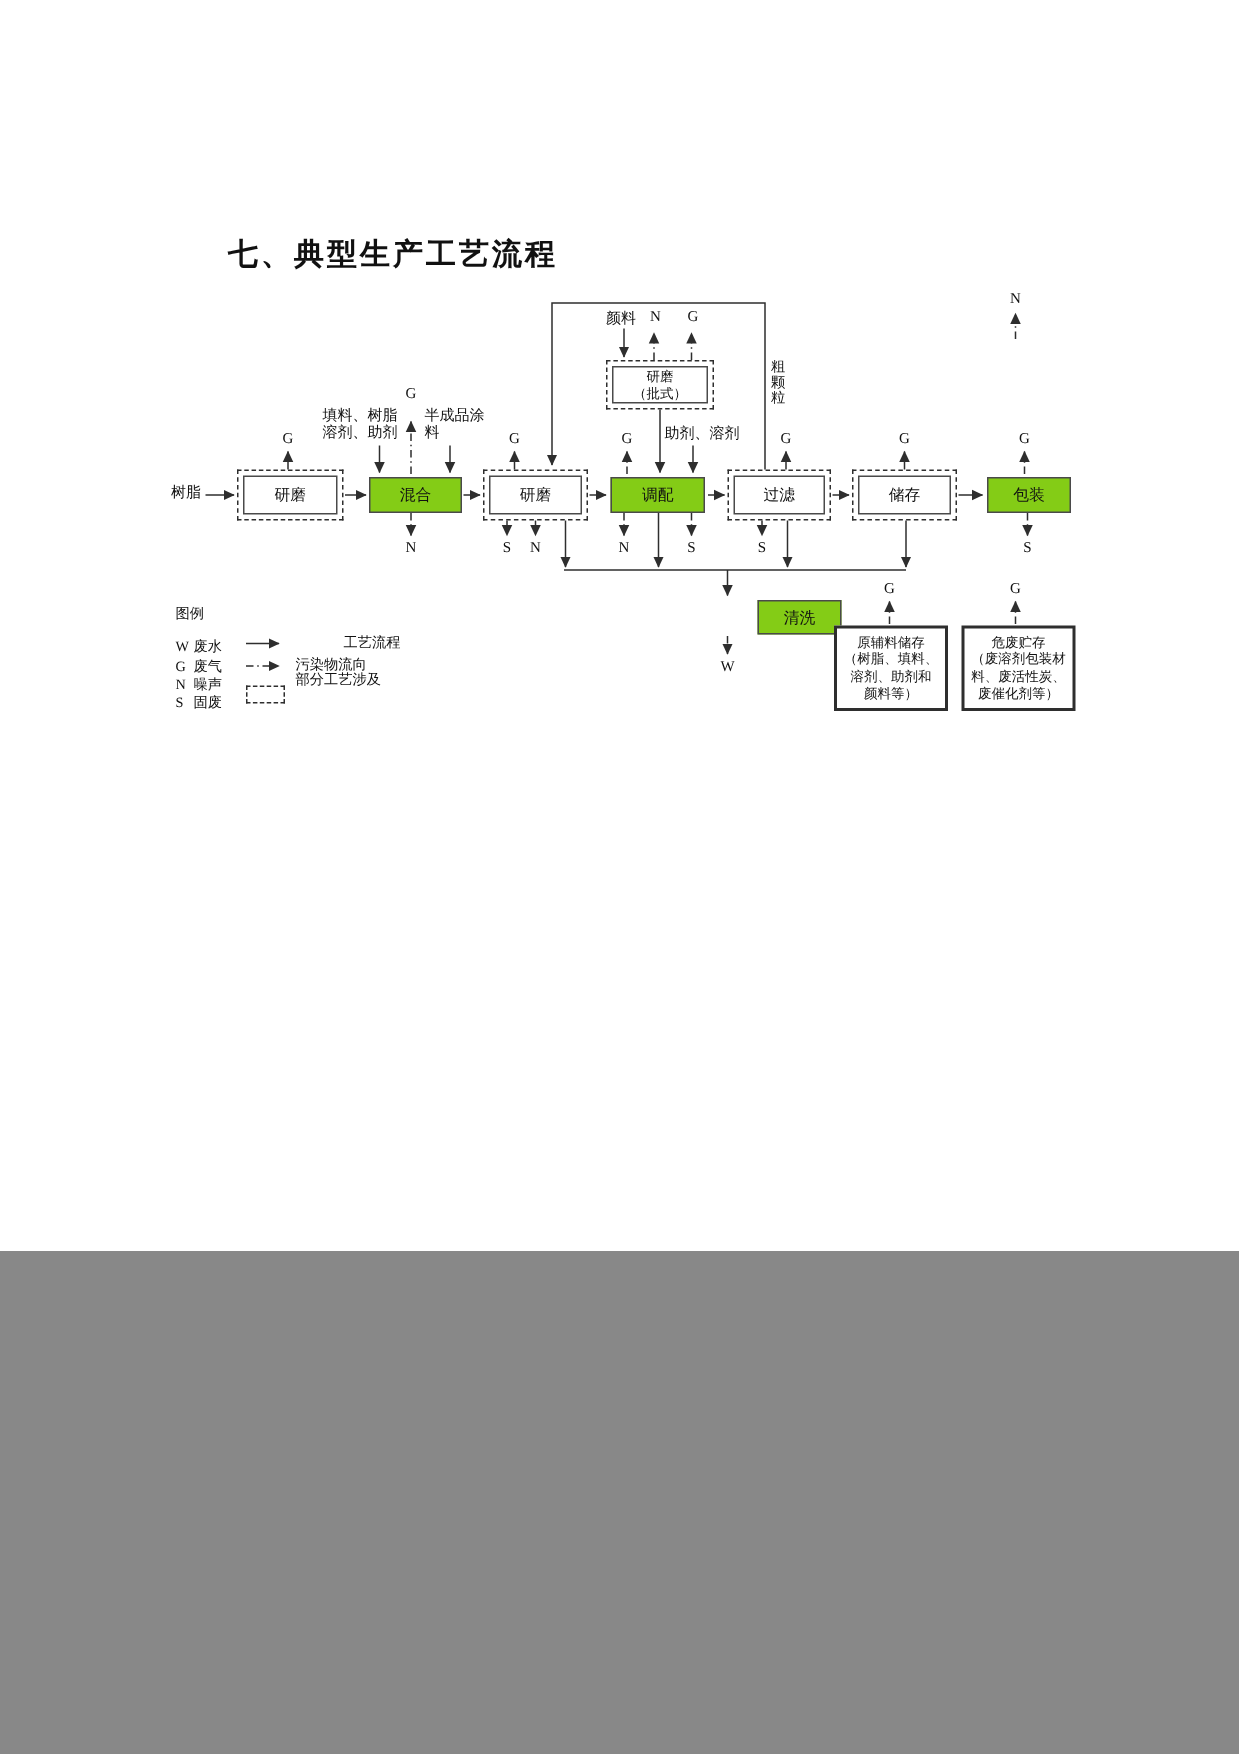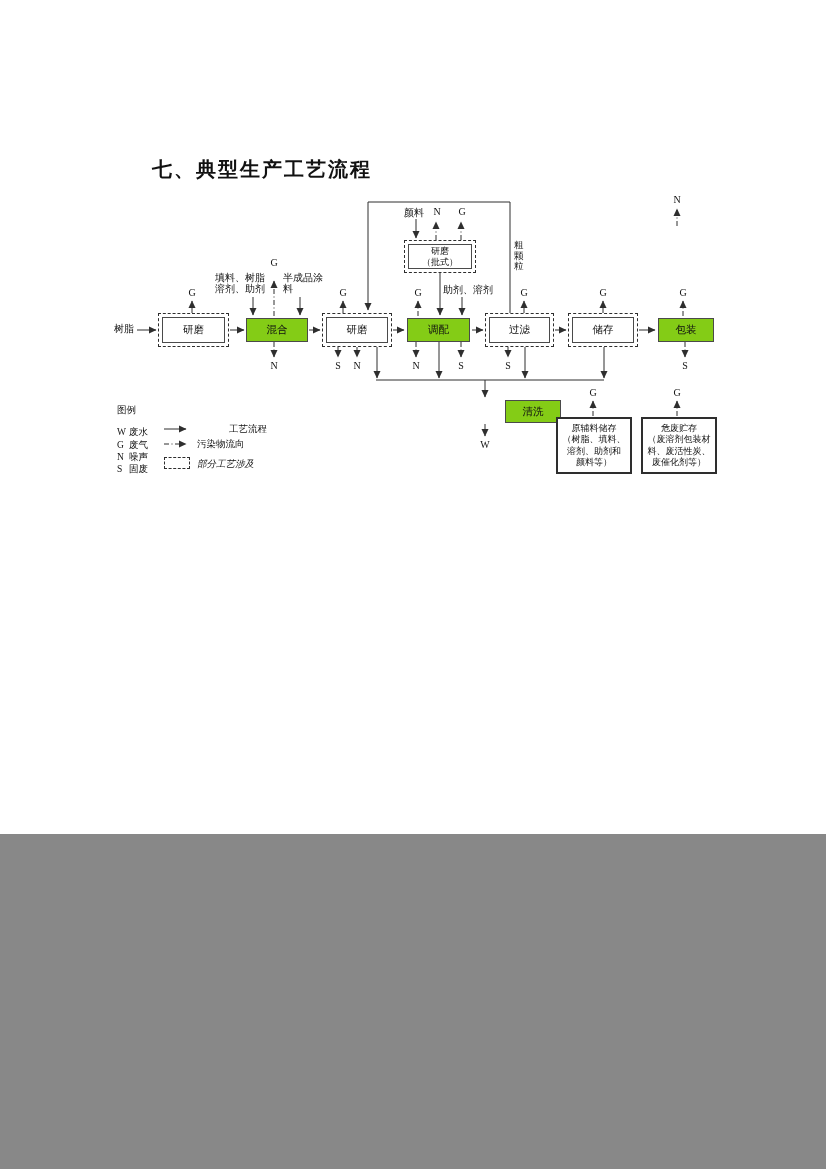--- a/index.html
+++ b/index.html
@@ -196,17 +196,17 @@
   <div class="abs" style="left:117px;top:404px;width:180px;">
     <div class="legend-row" style="margin-bottom:10px;">图例</div>
     <div class="legend-row"><span class="legend-letter">W</span><span>废水</span></div>
     <div class="legend-row"><span class="legend-letter">G</span><span>废气</span></div>
     <div class="legend-row"><span class="legend-letter">N</span><span>噪声</span></div>
     <div class="legend-row"><span class="legend-letter">S</span><span>固废</span></div>
   </div>
   <div class="abs legend-row" style="left:197px;top:423px;margin-left:32px;">工艺流程</div>
   <div class="abs legend-row" style="left:197px;top:438px;">污染物流向</div>
   <div class="abs legend-box-icon" style="left:164px;top:457px;width:26px;height:12px;"></div>
-  <div class="abs legend-row" style="left:197px;top:458px;font-style:italic;">部分工艺涉及</div>
+  <div class="abs legend-row" style="left:197px;top:448px;">部分工艺涉及</div>
 
   <div class="abs pagenum" style="left:132px;top:1074px;text-align:right;">— 54 —</div>
 
 </div>
 
 </body></html>

